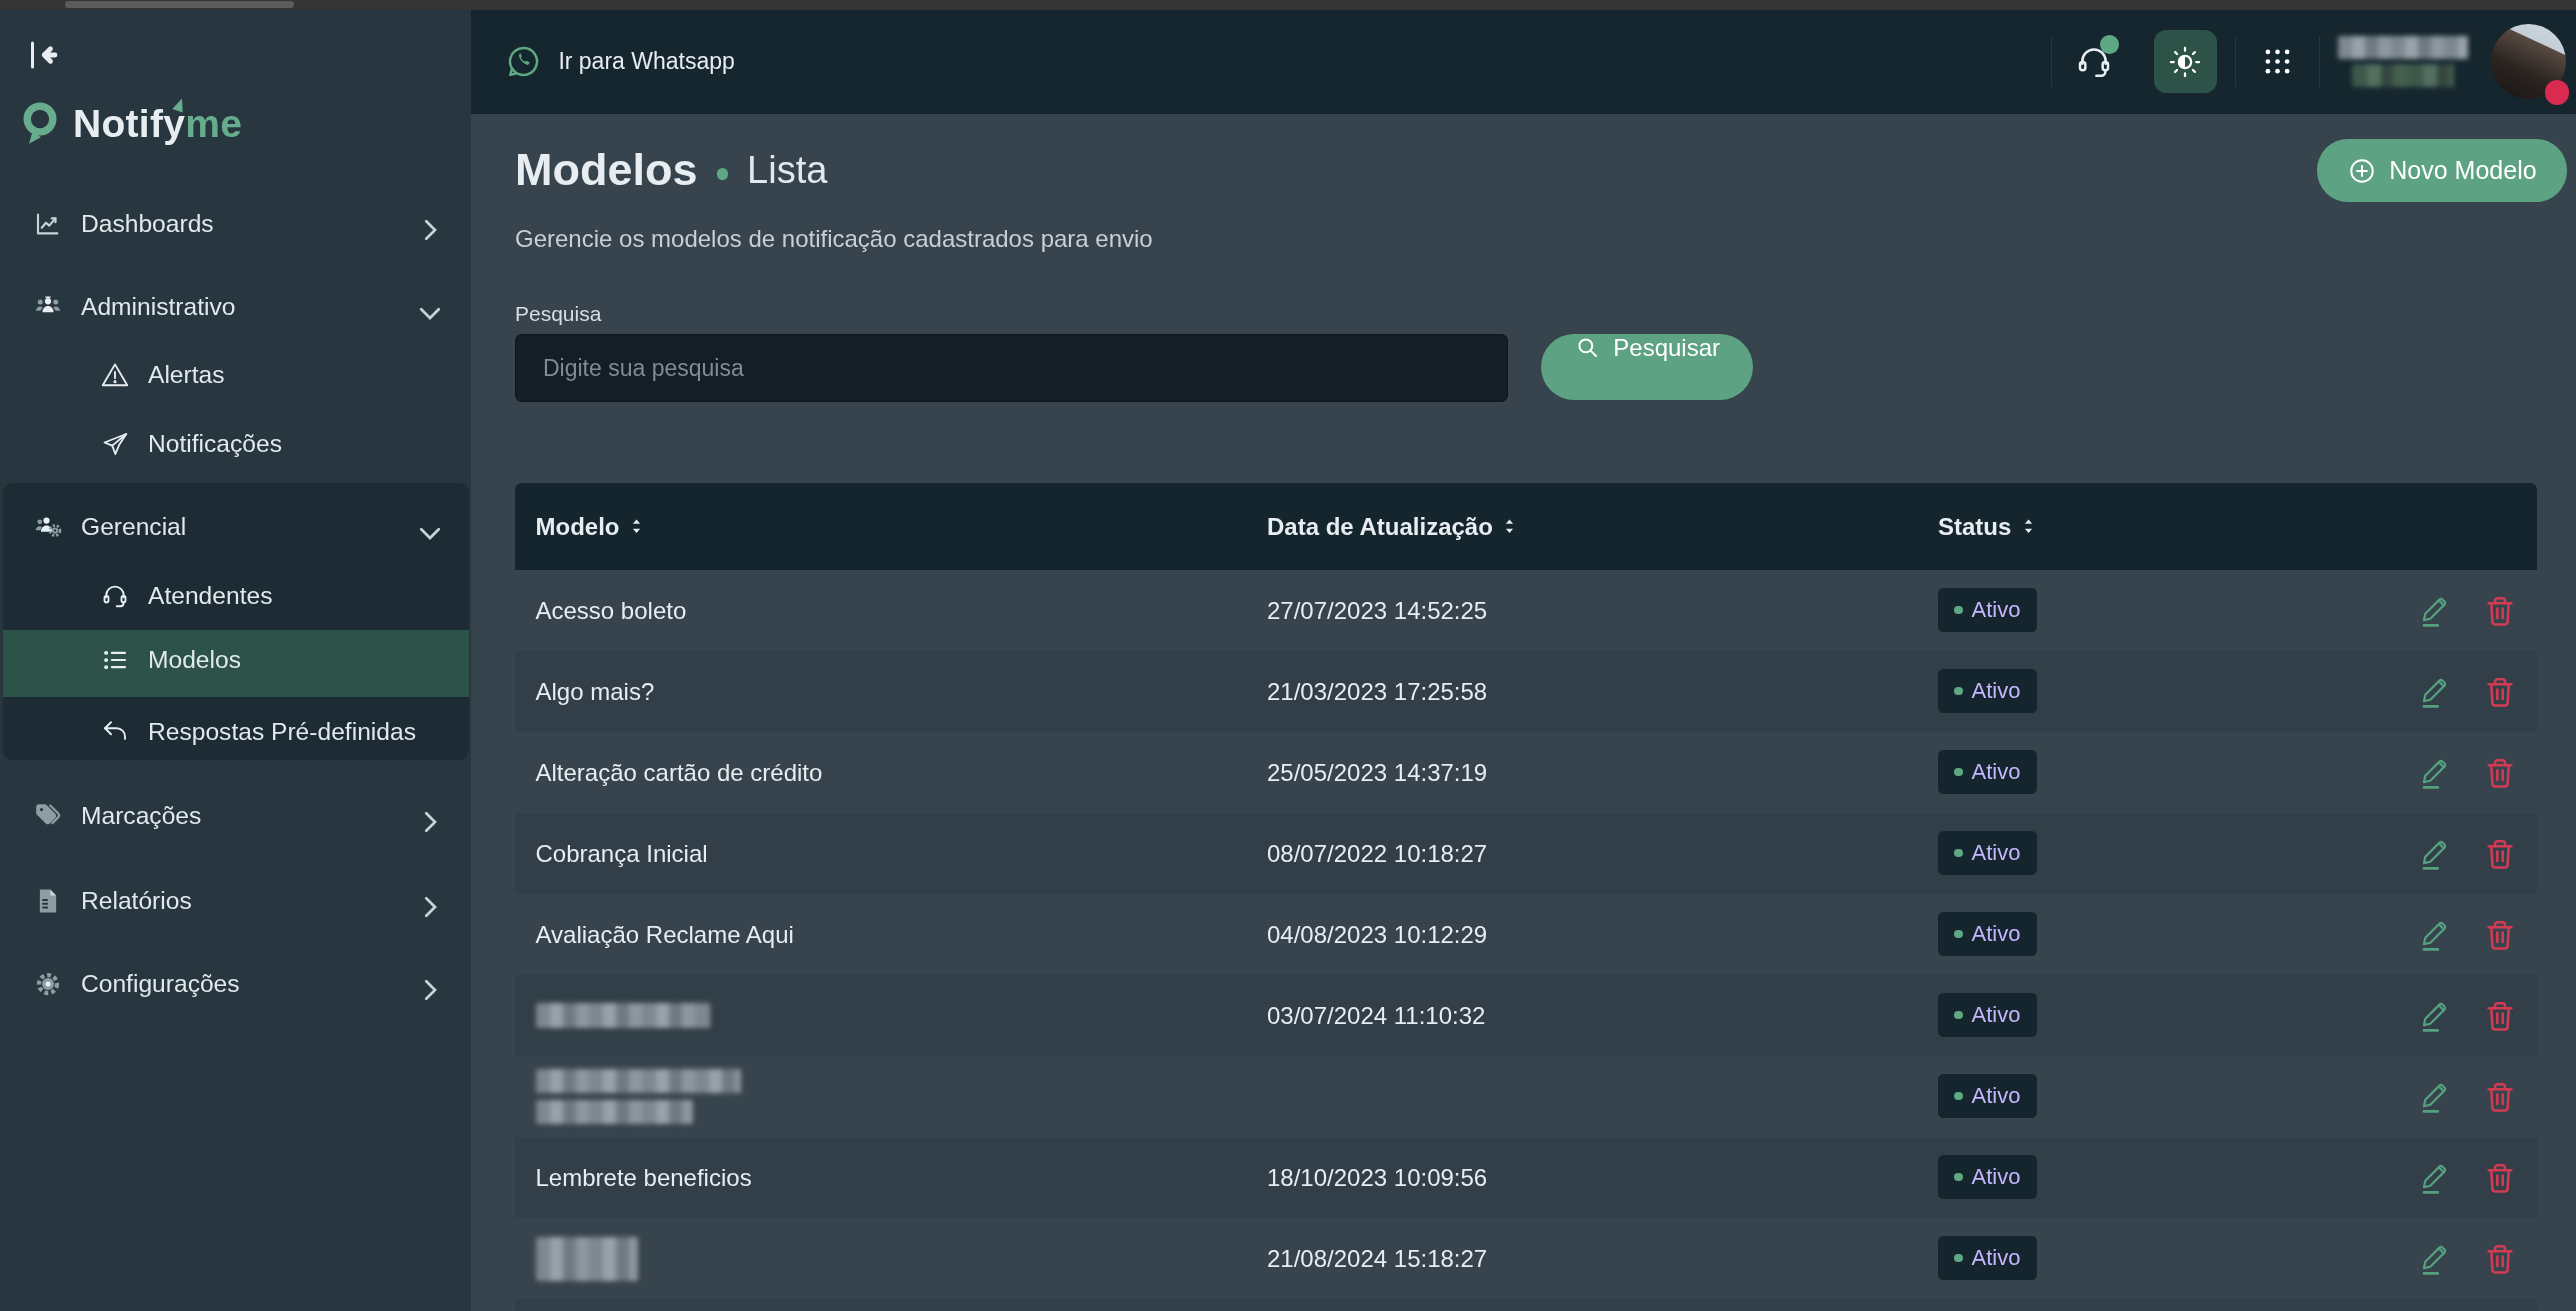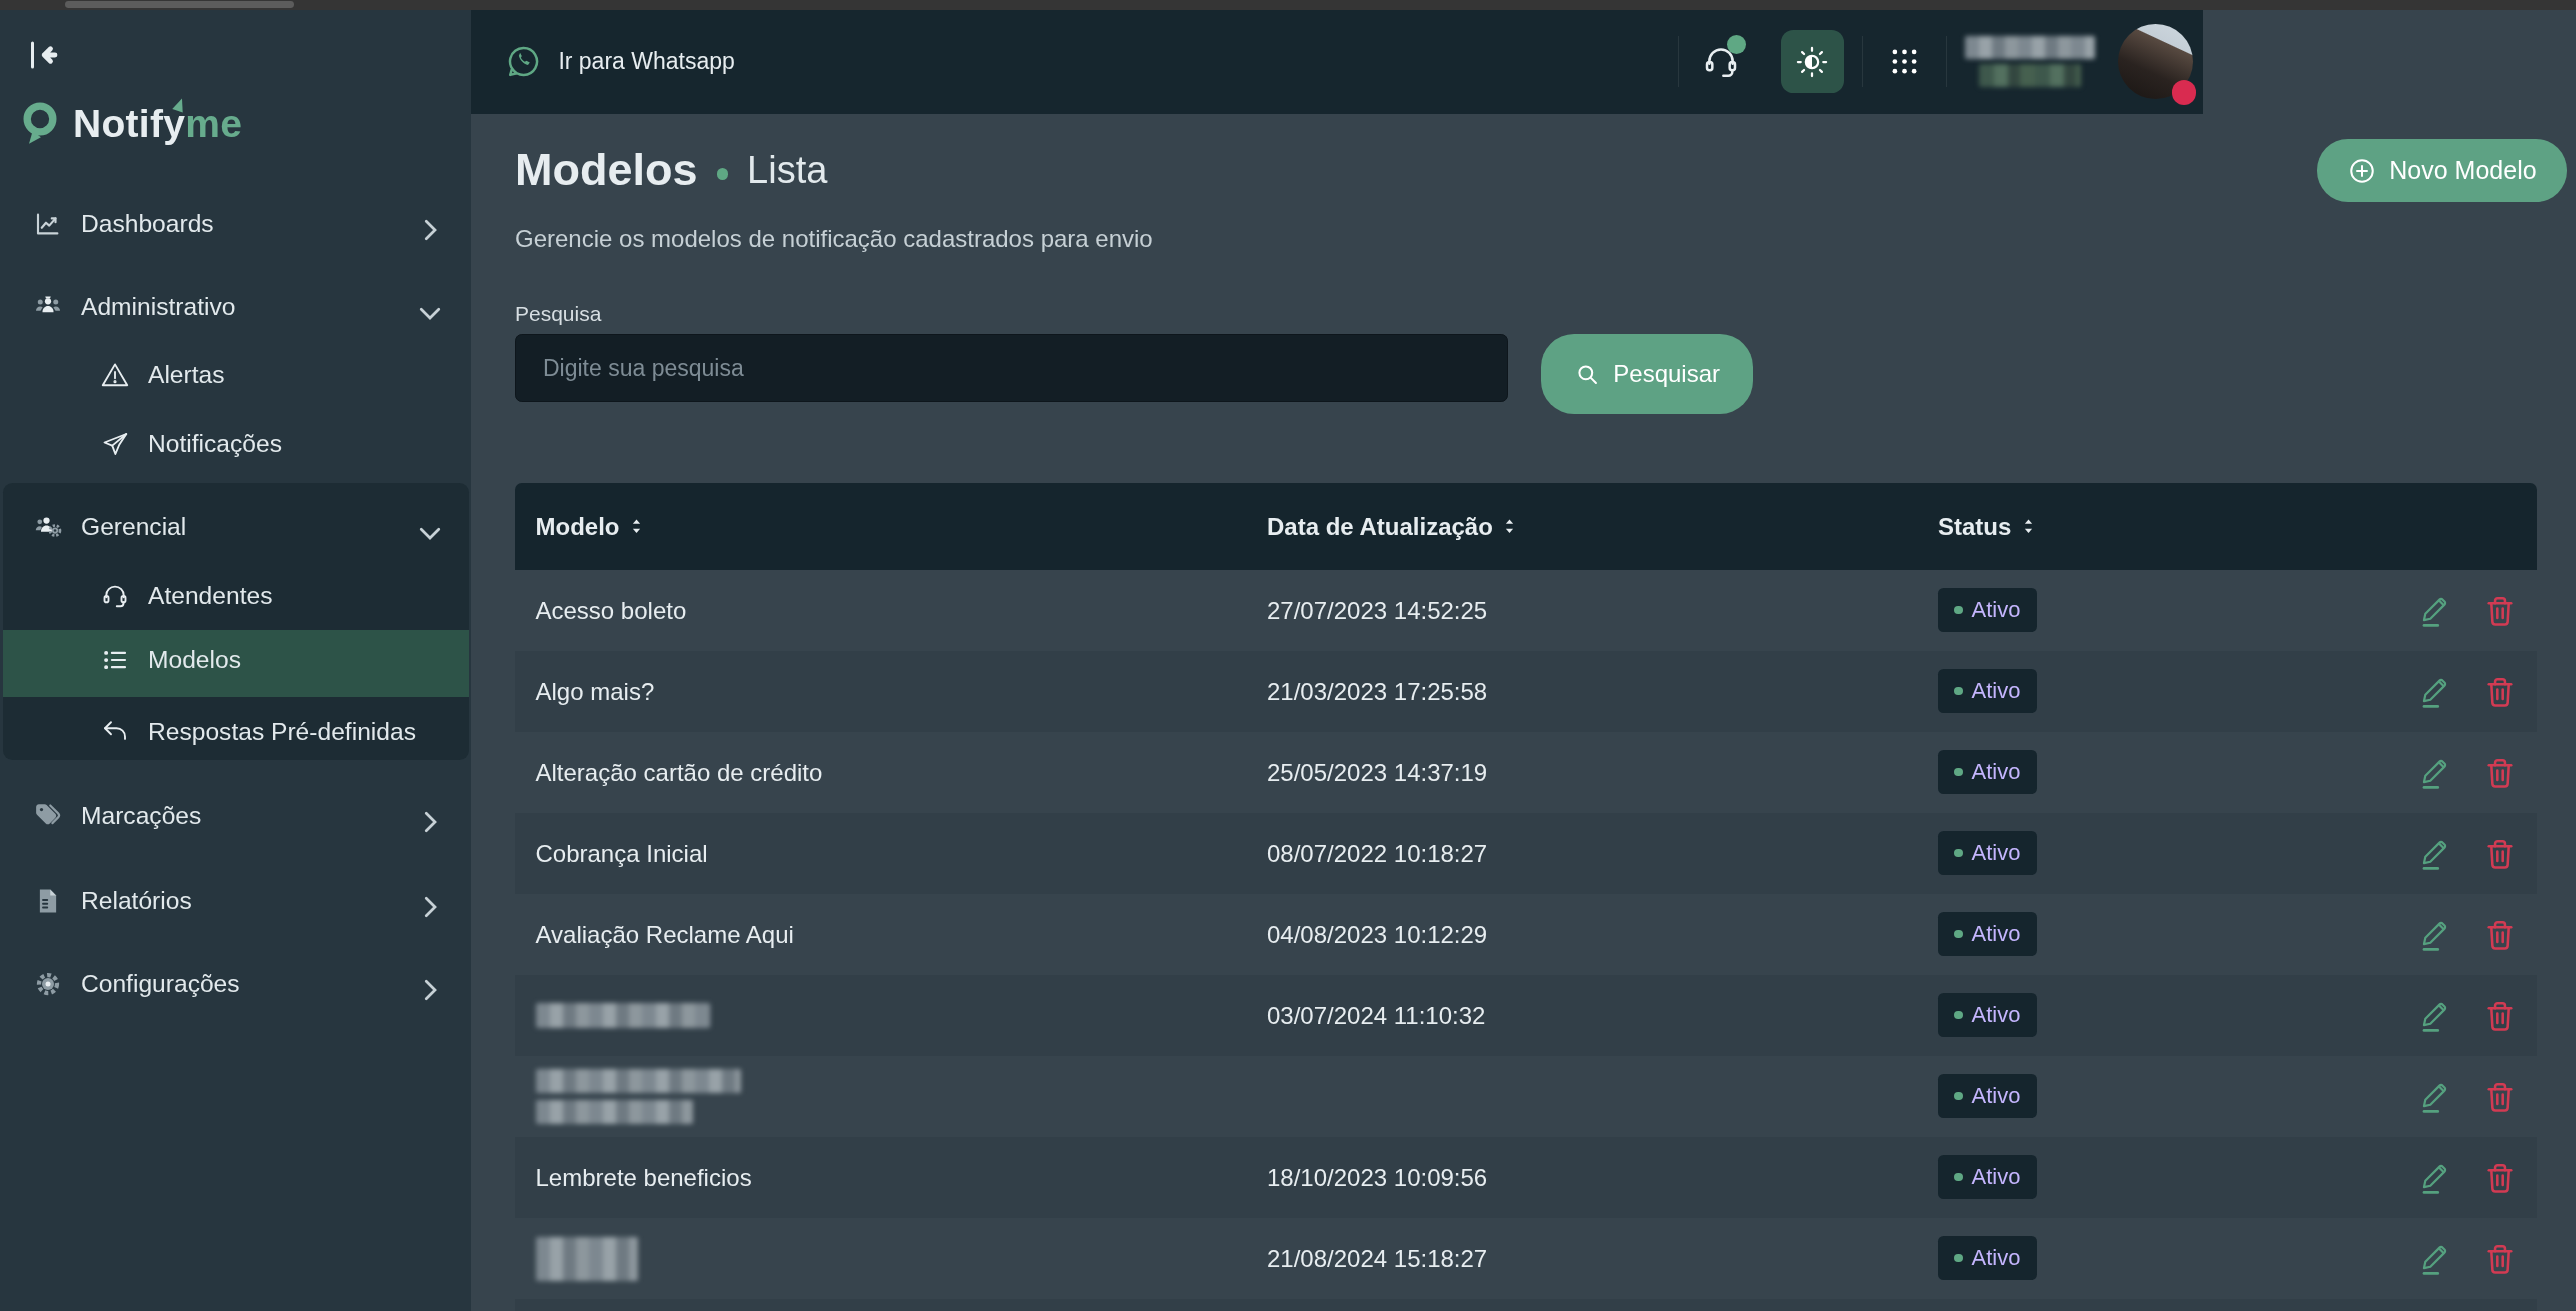--- a/index.html
+++ b/index.html
@@ -21,21 +21,21 @@
     border-right:5.5px solid transparent;border-bottom:13.7px solid #67AC8D;transform:rotate(18deg);}
   .group-panel{position:absolute;left:2.7px;top:473px;width:466px;height:277px;background:#1D2C34;border-radius:9.6px;}
   .active-band{position:absolute;left:2.7px;top:620px;width:466px;height:67px;background:#2D5348;}
   .nav-item{position:absolute;left:0;width:471px;height:49px;display:flex;align-items:center;gap:18px;
     padding-left:33px;font-size:24.6px;color:#E2E9EC;cursor:pointer;z-index:2;}
   .nav-item.sub{padding-left:100px;}
   .nav-item svg{width:30px;height:30px;flex:none;}
   .nav-item .chev{position:absolute;right:37px;width:19px;height:19px;color:#C7D1D6;}
 
   
-  .topbar{position:absolute;left:471px;top:9.6px;width:1732px;height:104px;background:#16262E;
+  .topbar{position:absolute;left:471px;top:9.6px;width:2105px;height:104px;background:#16262E;
     display:flex;align-items:center;z-index:5;}
   .wa{display:flex;align-items:center;gap:16.4px;margin-left:34px;font-size:23px;cursor:pointer;}
   .wa svg{width:37px;height:37px;}
   .tools{margin-left:auto;display:flex;align-items:center;}
   .tb-divider{width:1.4px;height:51px;background:rgba(255,255,255,.08);}
   .headset-wrap{position:relative;margin:0 22px;cursor:pointer;}
   .headset-wrap svg{width:40px;height:40px;}
   .notif-dot{position:absolute;right:-5.5px;top:-6.8px;width:19px;height:19px;border-radius:50%;background:#5FA884;}
   .theme-btn{width:63px;height:63px;border-radius:12.3px;background:#2D5348;display:flex;align-items:center;
     justify-content:center;margin:0 18px;cursor:pointer;}
@@ -62,22 +62,22 @@
 
   .new-btn{position:absolute;left:1846px;top:26px;height:63px;padding:0 30px;border-radius:31px;
     background:#5EA284;display:flex;align-items:center;gap:12.3px;font-size:25px;color:#FFFFFF;cursor:pointer;border:none;}
   .new-btn svg{width:30px;height:30px;}
 
   .search-label{position:absolute;left:44px;top:189px;font-size:21px;color:#D7DEE2;}
   .search-input{position:absolute;left:44px;top:221px;width:993px;height:68px;background:#131E25;
     border:0.7px solid #0E161C;border-radius:6.8px;color:#E7EDF0;font-size:23px;padding:0 27px;outline:none;
     font-family:"Liberation Sans",sans-serif;}
   .search-input::placeholder{color:#7E8C95;}
-  .search-btn{position:absolute;left:1070px;top:221px;height:80px;padding:0 33px;border-radius:33px;
-    background:#5EA284;display:flex;align-items:center;gap:12.3px;font-size:24px;color:#FFFFFF;cursor:pointer;border:none;
+  .search-btn{position:absolute;left:1070px;top:221px;height:66px;padding:0 33px;border-radius:33px;
+    background:#5EA284;display:flex;align-items:flex-start;gap:12.3px;font-size:24px;color:#FFFFFF;cursor:pointer;border:none;
     font-family:"Liberation Sans",sans-serif;}
   .search-btn svg{width:27px;height:27px;}
 
   
   .table{position:absolute;left:44px;top:370px;width:2022px;}
   .thead{position:relative;height:87px;background:#15252D;border-radius:6.8px 6.8px 0 0;font-size:24px;font-weight:700;}
   .th{position:absolute;top:0;height:87px;display:flex;align-items:center;gap:9.6px;cursor:pointer;}
   .th.c-model{left:20.5px;} .th.c-updated{left:752px;} .th.c-status{left:1423px;}
   .sort{width:15px;height:20.5px;color:#E7EDF0;}
   .trow{position:relative;height:81px;font-size:24px;}

